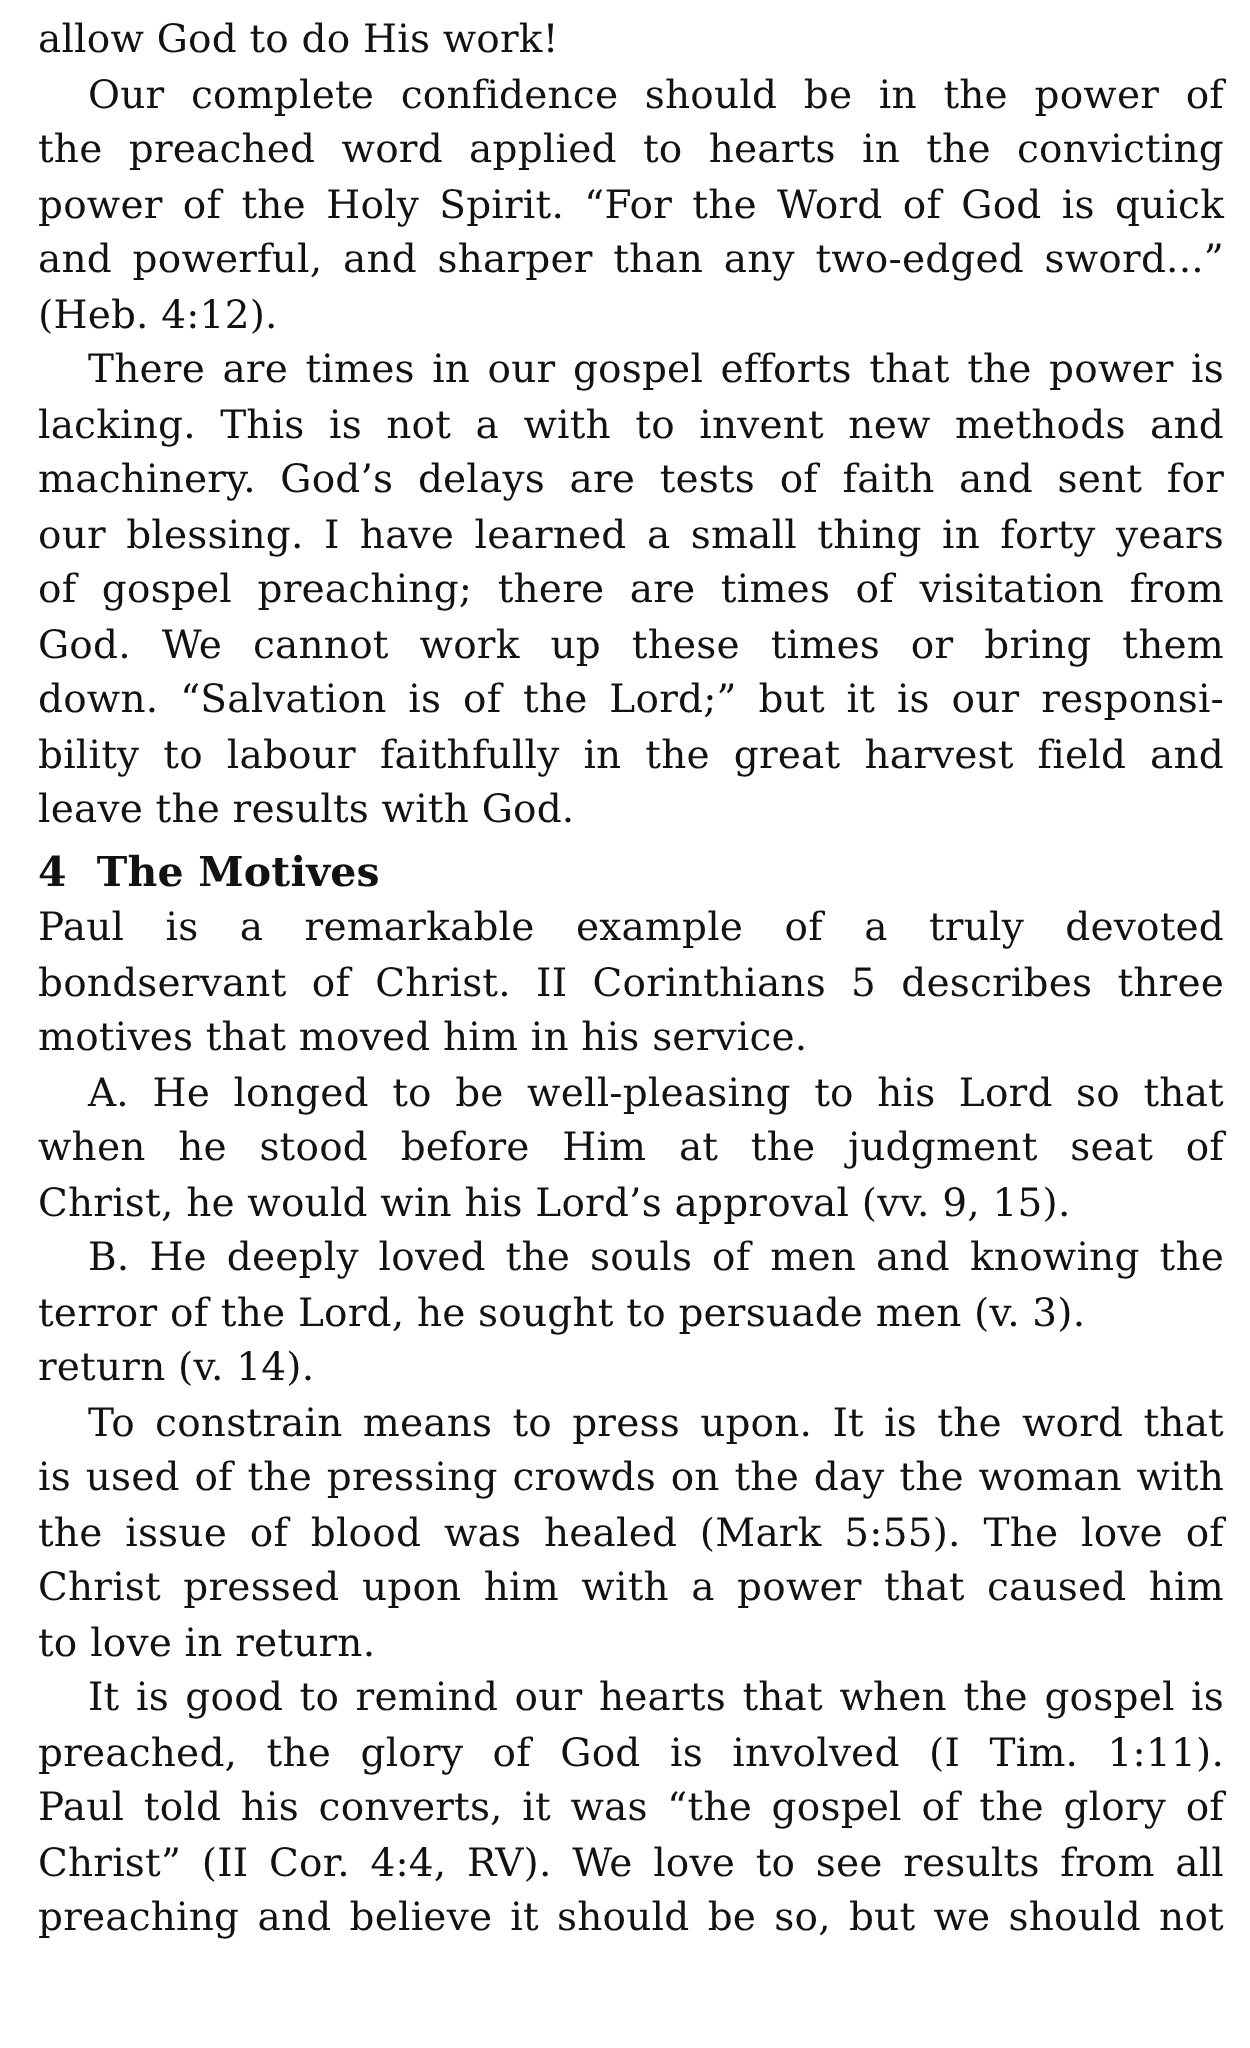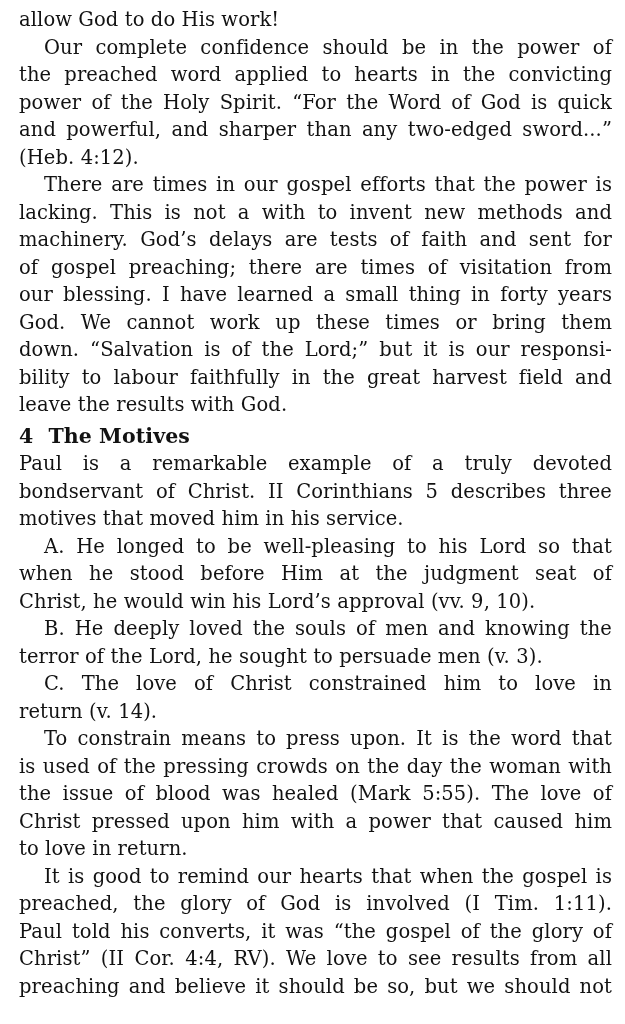--- a/index.html
+++ b/index.html
@@ -49,44 +49,43 @@
         <div class="line just indent">Our complete confidence should be in the power of</div>
         <div class="line just">the preached word applied to hearts in the convicting</div>
         <div class="line just">power of the Holy Spirit. “For the Word of God is quick</div>
         <div class="line just">and powerful, and sharper than any two-edged sword...”</div>
         <div class="line">(Heb. 4:12).</div>
       </div>
       <div class="para">
         <div class="line just indent">There are times in our gospel efforts that the power is</div>
         <div class="line just">lacking. This is not a with to invent new methods and</div>
         <div class="line just">machinery. God’s delays are tests of faith and sent for</div>
+        <div class="line just">our blessing. I have learned a small thing in forty years</div>
         <div class="line just">of gospel preaching; there are times of visitation from</div>
-        <div class="line just">our blessing. I have learned a small thing in forty years</div>
         <div class="line just">God. We cannot work up these times or bring them</div>
         <div class="line just">down. “Salvation is of the Lord;” but it is our responsi-</div>
         <div class="line just">bility to labour faithfully in the great harvest field and</div>
         <div class="line">leave the results with God.</div>
       </div>
       <div class="heading"><span class="hnum">4</span><span>The Motives</span></div>
       <div class="para">
         <div class="line just">Paul is a remarkable example of a truly devoted</div>
         <div class="line just">bondservant of Christ. II Corinthians 5 describes three</div>
         <div class="line">motives that moved him in his service.</div>
       </div>
       <div class="para">
         <div class="line just indent">A. He longed to be well-pleasing to his Lord so that</div>
         <div class="line just">when he stood before Him at the judgment seat of</div>
-        <div class="line">Christ, he would win his Lord’s approval (vv. 9, 10).</div>
+        <div class="line">Christ, he would win his Lord’s approval (vv. 9, 15).</div>
       </div>
       <div class="para">
         <div class="line just indent">B. He deeply loved the souls of men and knowing the</div>
         <div class="line">terror of the Lord, he sought to persuade men (v. 3).</div>
       </div>
       <div class="para">
-        <div class="line just indent">C. The love of Christ constrained him to love in</div>
         <div class="line">return (v. 14).</div>
       </div>
       <div class="para">
         <div class="line just indent">To constrain means to press upon. It is the word that</div>
         <div class="line just">is used of the pressing crowds on the day the woman with</div>
         <div class="line just">the issue of blood was healed (Mark 5:55). The love of</div>
         <div class="line just">Christ pressed upon him with a power that caused him</div>
         <div class="line">to love in return.</div>
       </div>
       <div class="para">

